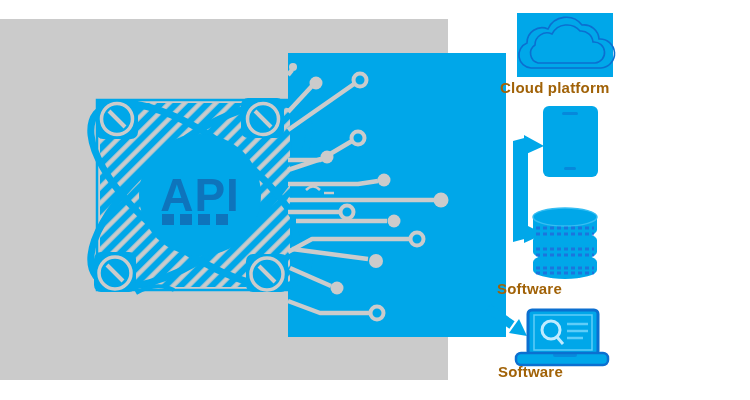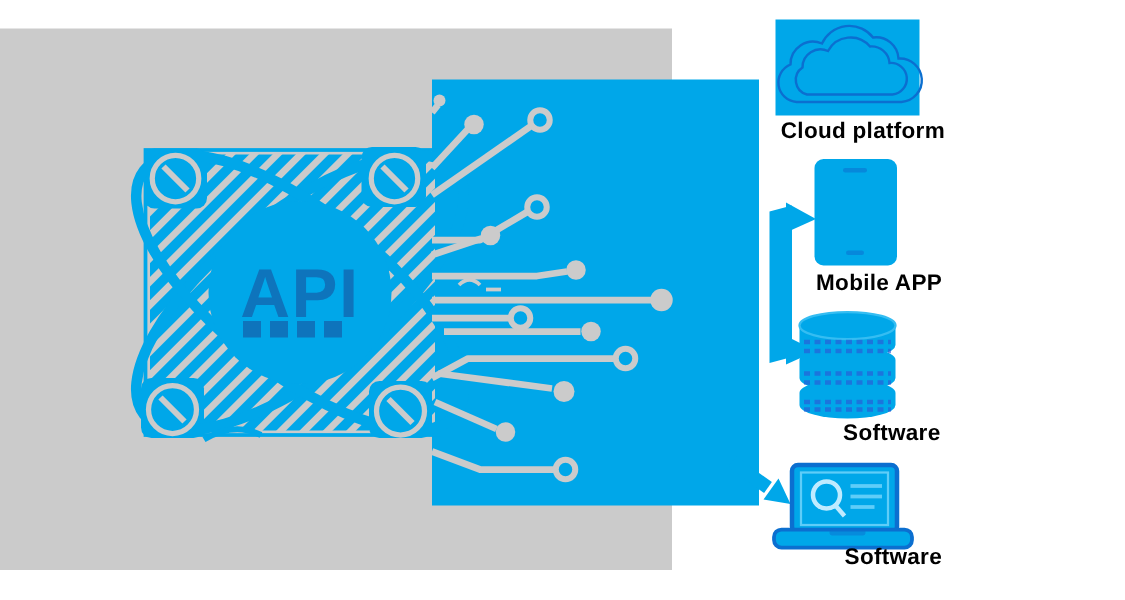--- a/index.html
+++ b/index.html
@@ -1,20 +1,20 @@
 <!DOCTYPE html>
 <html><head>
 <meta charset="utf-8">
 <style>
   html,body{margin:0;padding:0;background:#ffffff;}
   #stage{position:relative;width:750px;height:400px;overflow:hidden;background:#ffffff;
          font-family:"Liberation Sans",sans-serif;}
   #art{position:absolute;left:0;top:0;}
-  .node-label{position:absolute;width:130px;text-align:right;
-              font-size:15px;font-weight:700;color:#000000;letter-spacing:.2px;}
+  .node-label{position:absolute;width:130px;text-align:left;
+              font-size:15px;font-weight:700;color:#a16207;letter-spacing:.2px;}
   #label-cloud{left:500px;top:79px;}
   #label-mobile{left:498px;top:180px;}
   #label-database{left:497px;top:280px;}
   #label-software{left:498px;top:363px;}
 </style>
 </head>
 <body>
 
 <div id="stage">
 
@@ -162,17 +162,16 @@
         <line x1="567" y1="324" x2="588" y2="324"></line>
         <line x1="567" y1="331" x2="588" y2="331"></line>
         <line x1="567" y1="338" x2="583" y2="338"></line>
       </g>
       <rect x="516" y="353" width="92" height="12" rx="5" fill="#00A7E9" stroke="#0B6FD0" stroke-width="2.5"></rect>
       <rect x="553" y="353" width="24" height="4" rx="2" fill="#0B6FD0" opacity="0.5"></rect>
     </g>
   </svg>
 
   <div class="node-label" id="label-cloud">Cloud platform</div>
-  <div class="node-label" id="label-mobile">Mobile APP</div>
   <div class="node-label" id="label-database">Software</div>
   <div class="node-label" id="label-software">Software</div>
 
 </div>
 
 </body></html>

